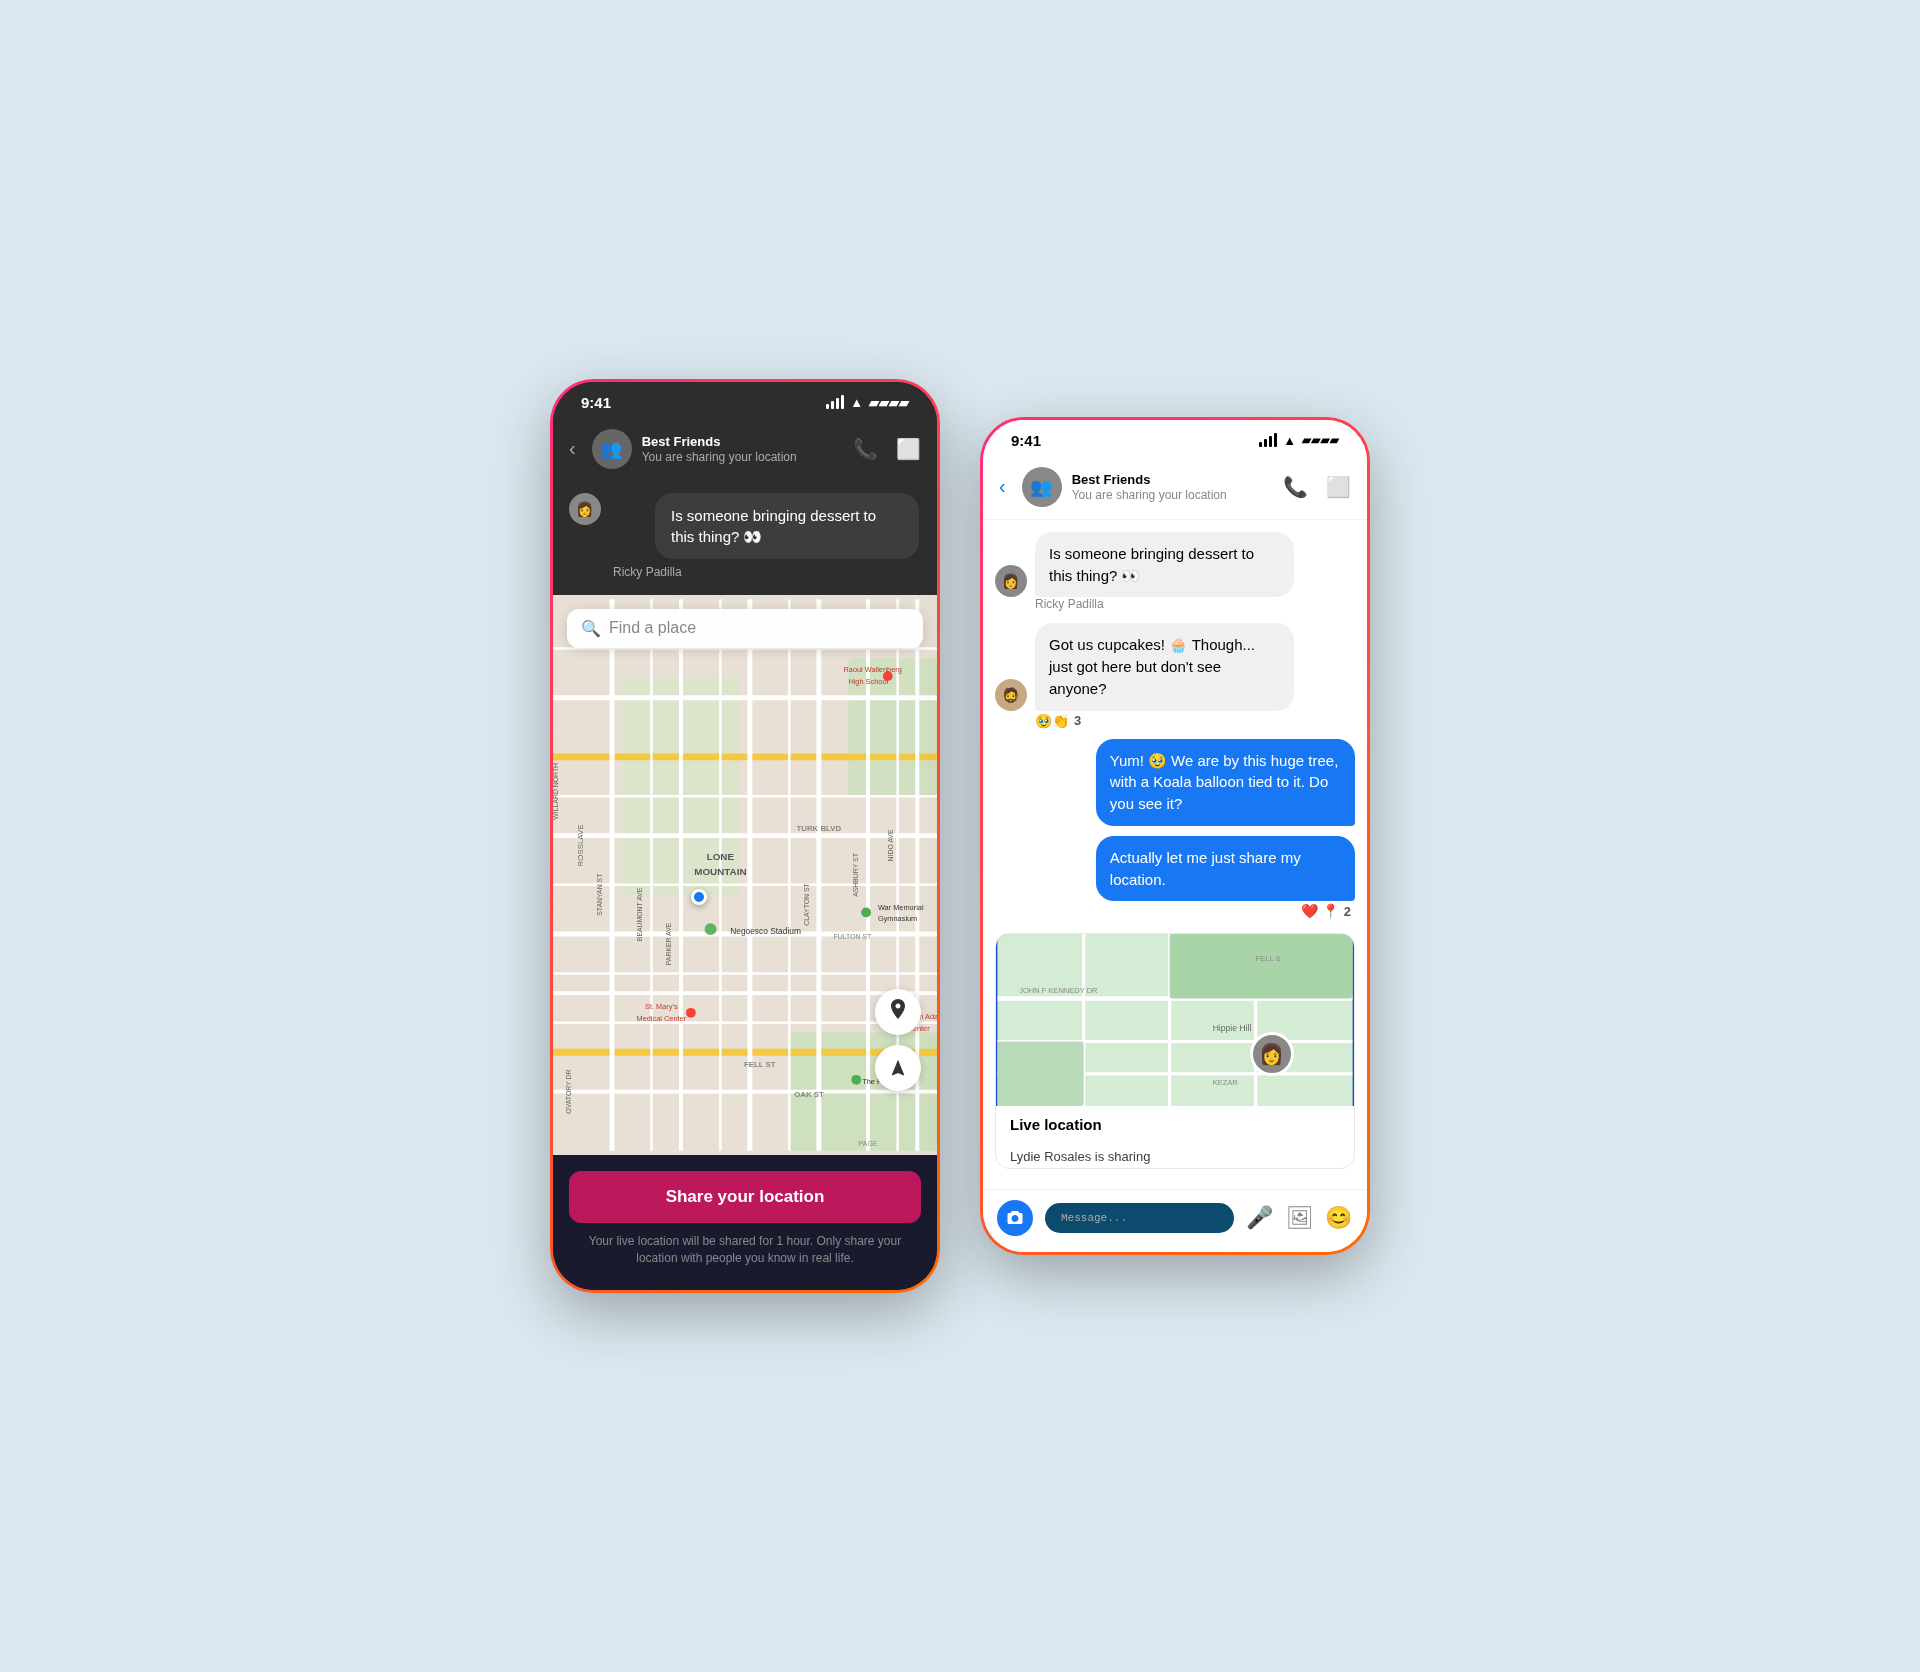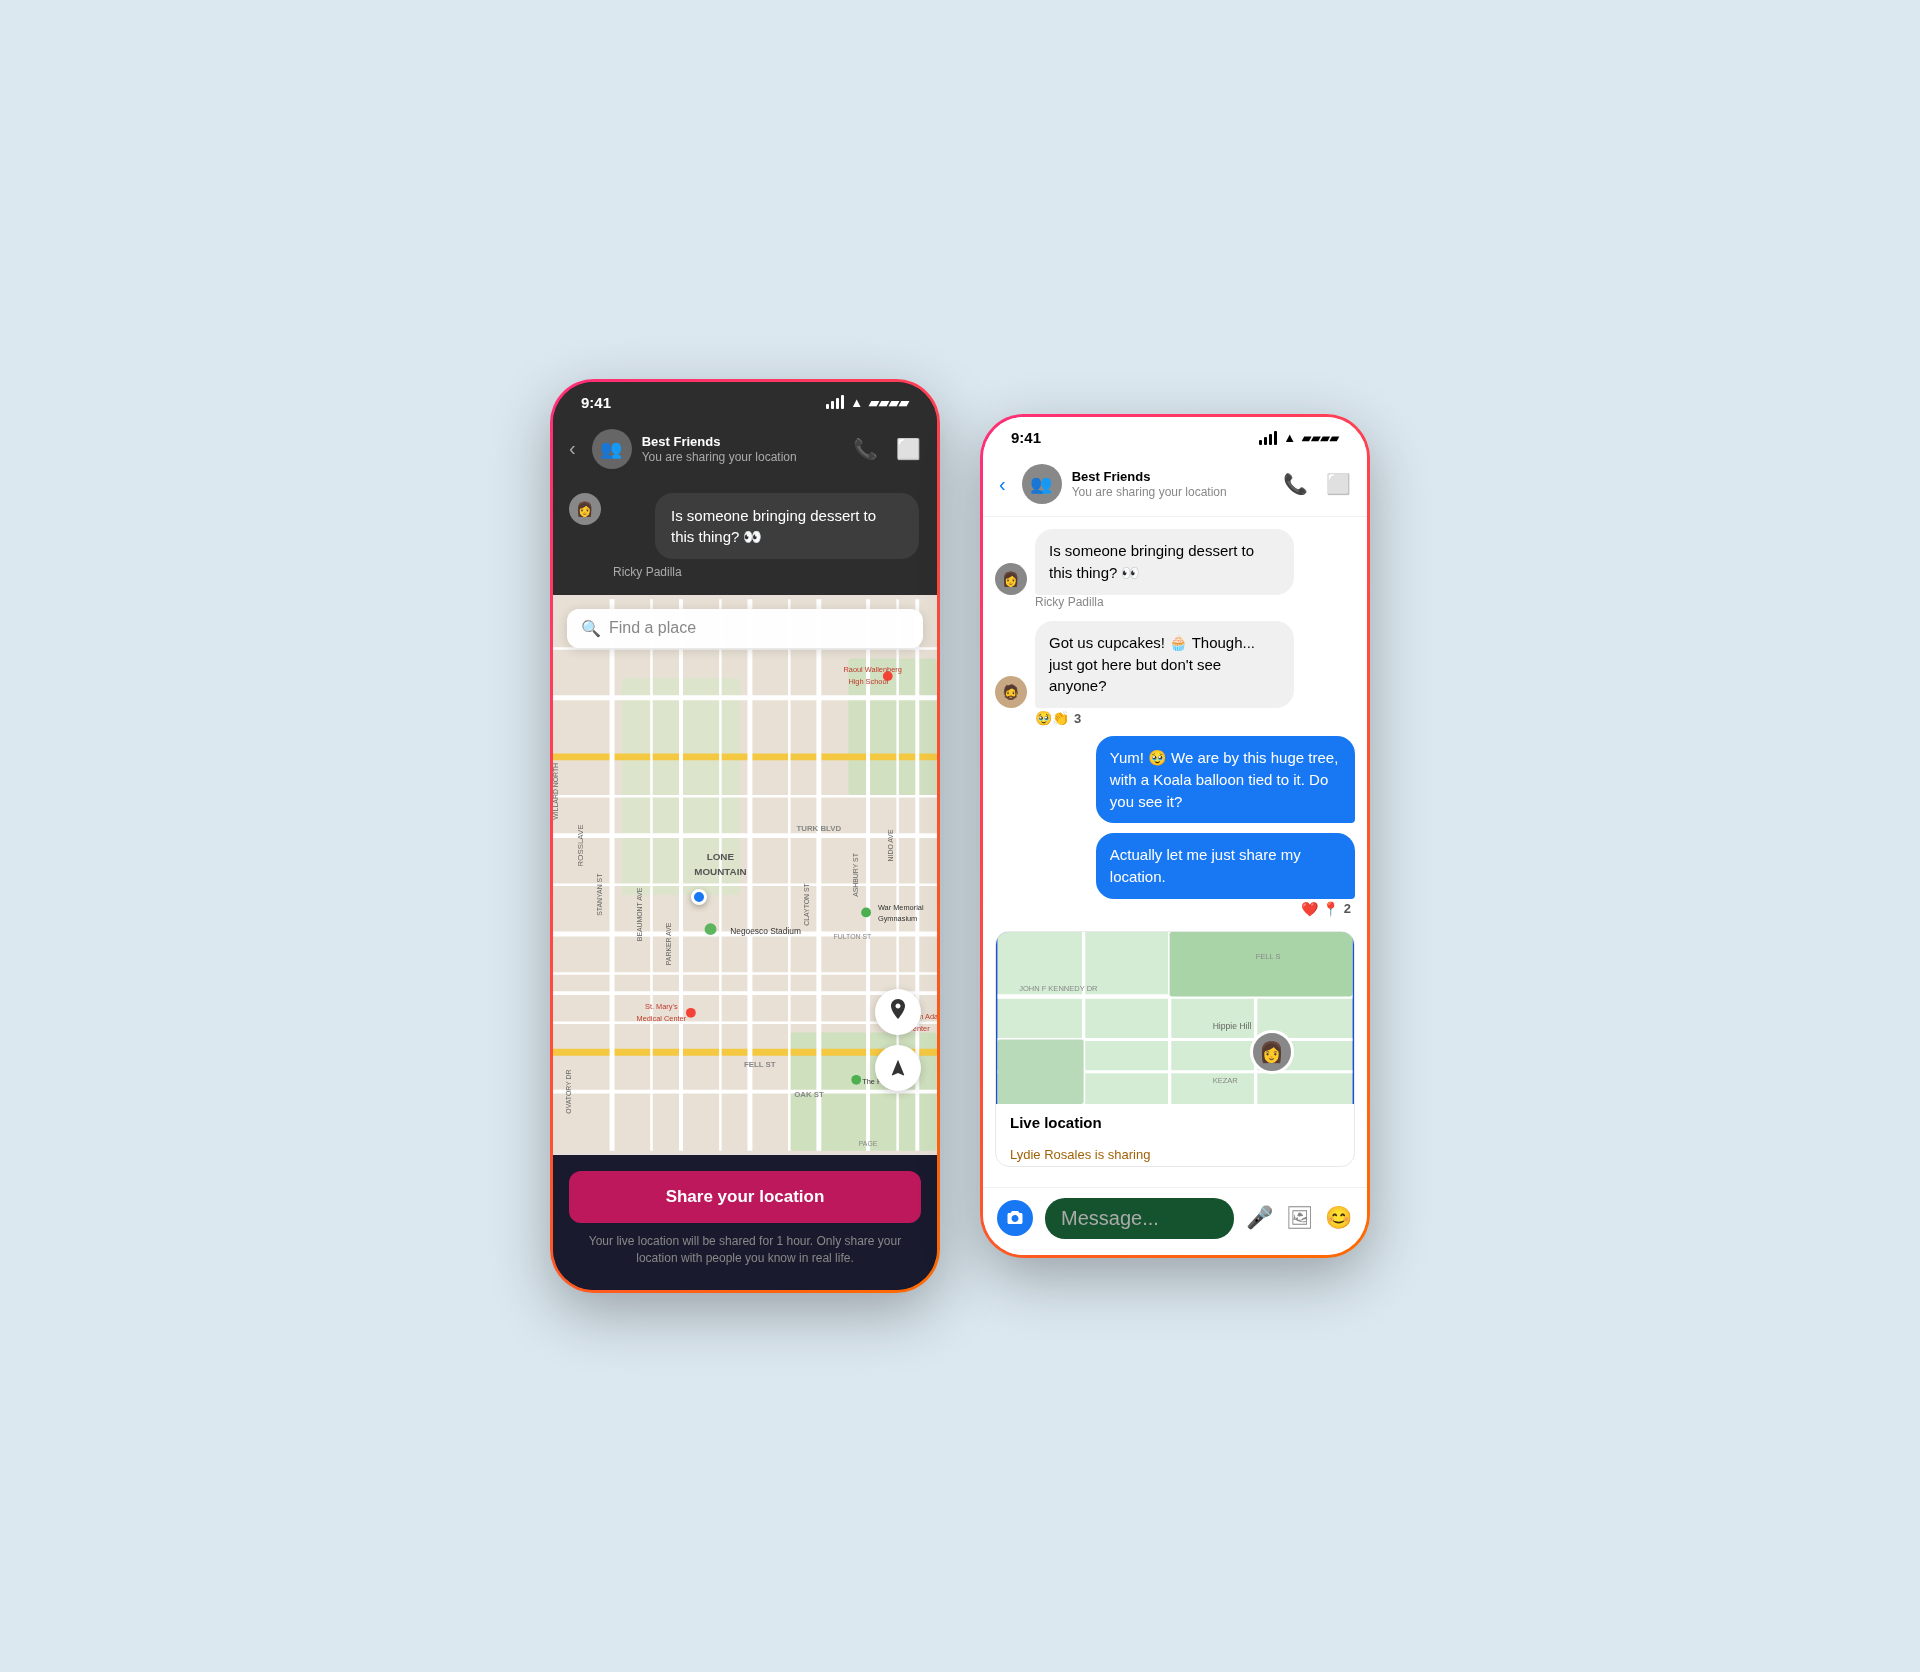--- a/index.html
+++ b/index.html
@@ -220,21 +220,21 @@
       margin: 4px 0;
     }
     .map-card-img {
       width: 100%; height: 172px;
       background: #1d4ed8;
       position: relative;
       overflow: hidden;
     }
     .map-card-info { padding: 10px 14px 4px; }
     .map-card-title { font-size: 15px; font-weight: 700; color: #000; }
-    .map-card-sub { font-size: 13px; color: #a16207; margin-top: 16px; }
+    .map-card-sub { font-size: 13px; color: #404040; margin-top: 16px; }
     .view-btn {
       width: 100%;
       background: #fff;
       border: 1px solid #e0e0e0;
       border-radius: 10px;
       padding: 10px;
       font-size: 15px;
       font-weight: 500;
       color: #000;
       cursor: pointer;
@@ -252,27 +252,28 @@
       border-top: 1px solid #f0f0f0;
     }
     .camera-btn {
       width: 36px; height: 36px; border-radius: 50%;
       background: #1877f2;
       display: flex; align-items: center; justify-content: center;
       color: #fff; font-size: 16px; cursor: pointer; flex-shrink: 0;
     }
     .msg-input {
       flex: 1;
-      background: #14532d;
+      background: #0c4a6e;
       border-radius: 20px;
       padding: 9px 16px;
-      font-size: 20px;
+      font-size: 11px;
       color: #888;
       border: none;
       outline: none;
+      font-family: Liberation Mono, monospace;
     }
     .input-icon { font-size: 22px; color: #888; cursor: pointer; }
 
     
     .location-dot {
       position: absolute;
       width: 16px; height: 16px;
       background: #1877f2;
       border: 3px solid #fff;
       border-radius: 50%;

